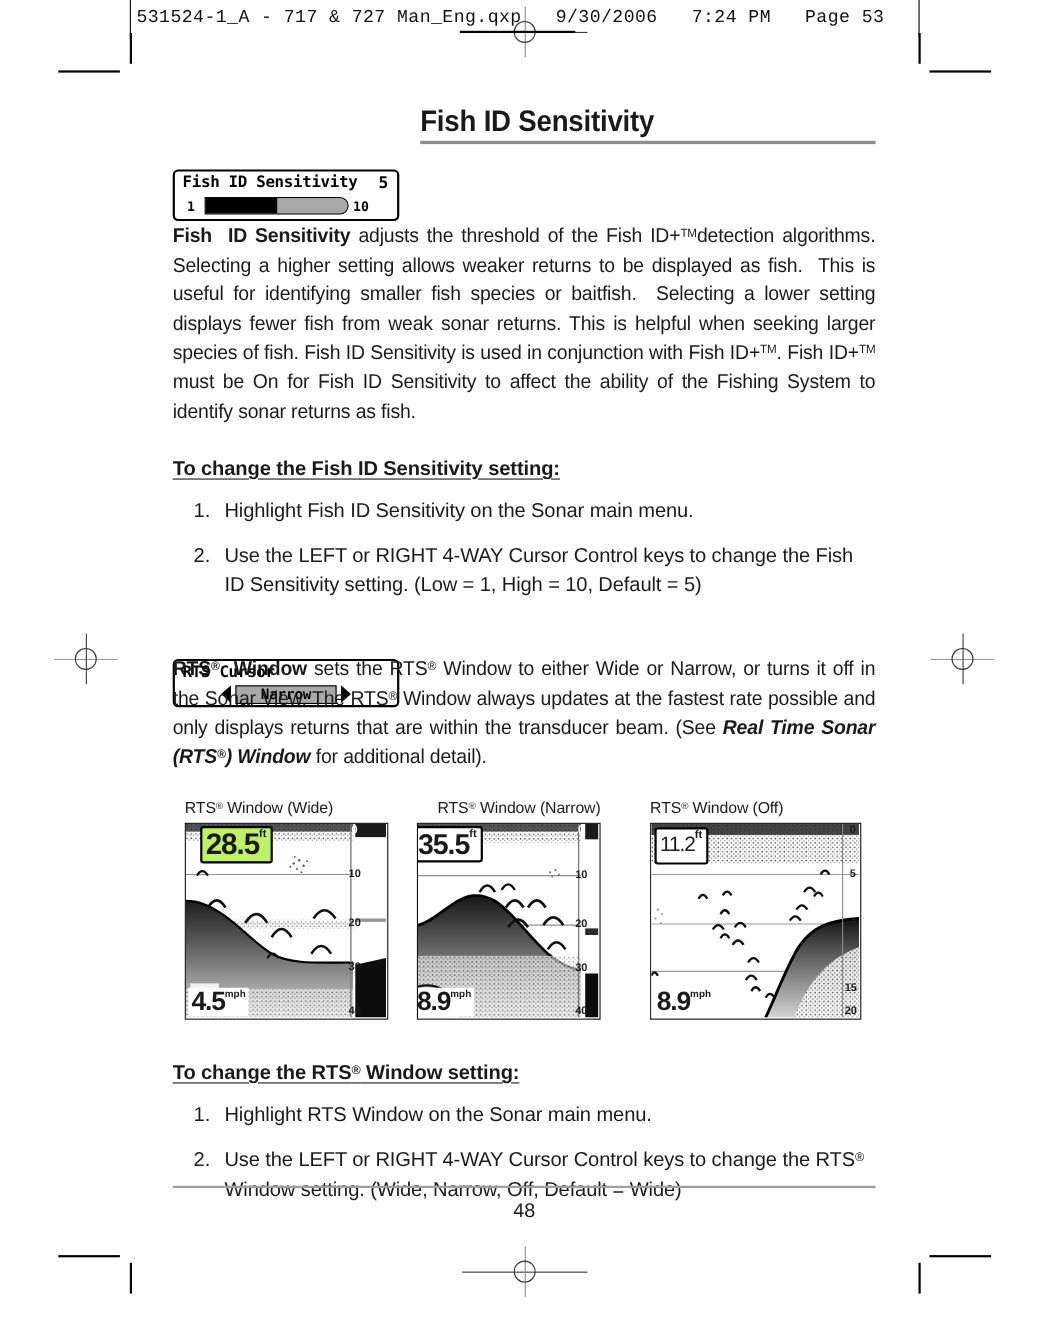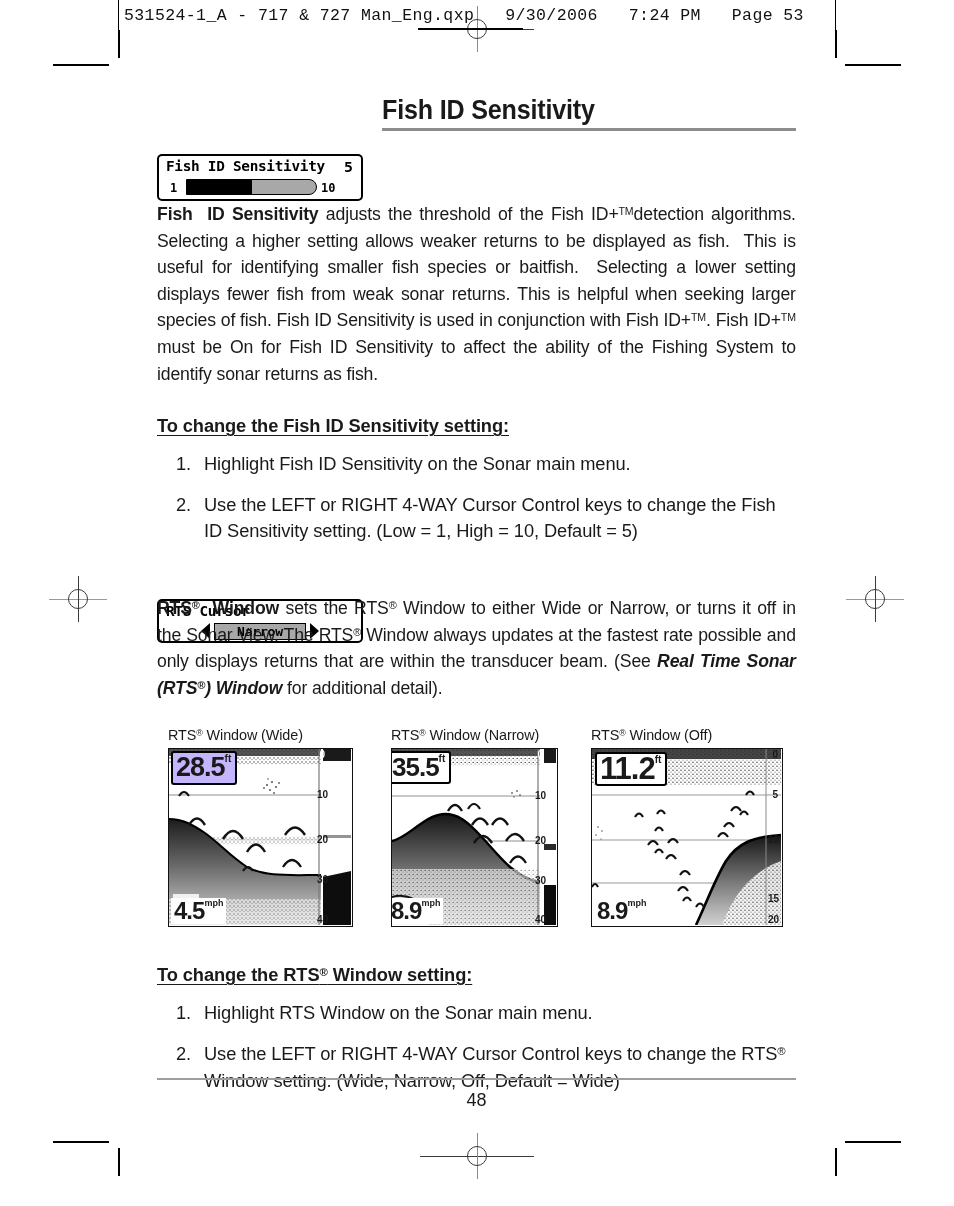--- a/index.html
+++ b/index.html
@@ -437,39 +437,39 @@
                   <circle cx="99" cy="30" r="0.8"></circle>
               </g>
 
               <line x1="150" y1="0" x2="150" y2="176" stroke="#7a7a7a" stroke-width="1.2"></line>
 
               <rect x="154" y="0" width="28" height="12" fill="#1a1a1a"></rect>
               <path d="M154,128 L182,122 L182,176 L154,176 Z" fill="#0d0d0d"></path>
               <rect x="154" y="86" width="28" height="3" fill="#2a2a2a" opacity="0.5"></rect>
             </svg>
 
-            <div style="position:absolute;left:2px;top:2px;background:#c4b5fd;border:2px solid #000;border-radius:3px;padding:0 4px 1px 3px;display:flex;align-items:flex-start;">
+            <div style="position:absolute;left:13px;top:2px;background:#bef264;border:2px solid #000;border-radius:3px;padding:0 4px 1px 3px;display:flex;align-items:flex-start;">
               <span style="font-size:27px;font-weight:bold;line-height:29px;letter-spacing:-1px;">28.5</span>
               <span style="font-size:10px;font-weight:bold;line-height:12px;">ft</span>
             </div>
 
             <div style="position:absolute;left:2px;bottom:2px;background:#fff;padding:0 3px;display:flex;align-items:flex-start;">
               <span style="font-size:24px;font-weight:bold;line-height:26px;letter-spacing:-1px;">4.5</span>
               <span style="font-size:9px;font-weight:bold;line-height:11px;">mph</span>
             </div>
 
             <span style="position:absolute;right:27px;top:0px;font-size:10px;font-weight:bold;color:#fff;">0</span>
             <span style="position:absolute;right:24px;top:40px;font-size:10px;font-weight:bold;">10</span>
             <span style="position:absolute;right:24px;top:85px;font-size:10px;font-weight:bold;">20</span>
             <span style="position:absolute;right:24px;top:125px;font-size:10px;font-weight:bold;">30</span>
             <span style="position:absolute;right:24px;bottom:1px;font-size:10px;font-weight:bold;">40</span>
           </div>
         </div>
 
-        <div class="figure" style="left:234px;">
+        <div class="figure" style="left:222px;text-align:right;">
           <div class="figcap">RTS<sup class="reg">®</sup> Window (Narrow)</div>
           <div class="sonar" style="width:167px;height:179px;">
             <svg width="164" height="176" viewBox="0 0 164 176">
               <defs>
                 <linearGradient id="bot2" x1="0" y1="0" x2="0" y2="1">
                   <stop offset="0%" stop-color="#161616"></stop>
                   <stop offset="40%" stop-color="#5e5e5e"></stop>
                   <stop offset="100%" stop-color="#cfcfcf"></stop>
                 </linearGradient>
                 <pattern id="noise2" width="4" height="4" patternUnits="userSpaceOnUse">
@@ -575,21 +575,21 @@
               </g>
               <g opacity="0.55" fill="#3f3f3f">
                 <circle cx="6" cy="78" r="1"></circle>
                   <circle cx="10" cy="82" r="0.9"></circle>
                 <circle cx="4" cy="86" r="0.9"></circle>
                   <circle cx="9" cy="90" r="0.8"></circle>
               </g>
               <line x1="174" y1="0" x2="174" y2="176" stroke="#8a8a8a" stroke-width="1"></line>
             </svg>
             <div style="position:absolute;left:3px;top:3px;background:#fff;border:2px solid #000;border-radius:3px;padding:0 4px 1px 3px;display:flex;align-items:flex-start;">
-              <span style="font-size:31px;font-weight:bold;line-height:29px;letter-spacing:-1px;">11.2</span>
+              <span style="font-size:19px;font-weight:normal;line-height:29px;letter-spacing:-1px;">11.2</span>
               <span style="font-size:10px;font-weight:bold;line-height:12px;">ft</span>
             </div>
             <div style="position:absolute;left:2px;bottom:2px;background:#fff;padding:0 3px;display:flex;align-items:flex-start;">
               <span style="font-size:24px;font-weight:bold;line-height:26px;letter-spacing:-1px;">8.9</span>
               <span style="font-size:9px;font-weight:bold;line-height:11px;">mph</span>
             </div>
             <span style="position:absolute;right:4px;top:0px;font-size:10px;font-weight:bold;">0</span>
             <span style="position:absolute;right:4px;top:40px;font-size:10px;font-weight:bold;">5</span>
             <span style="position:absolute;right:3px;top:85px;font-size:10px;font-weight:bold;">10</span>
             <span style="position:absolute;right:3px;top:144px;font-size:10px;font-weight:bold;">15</span>

